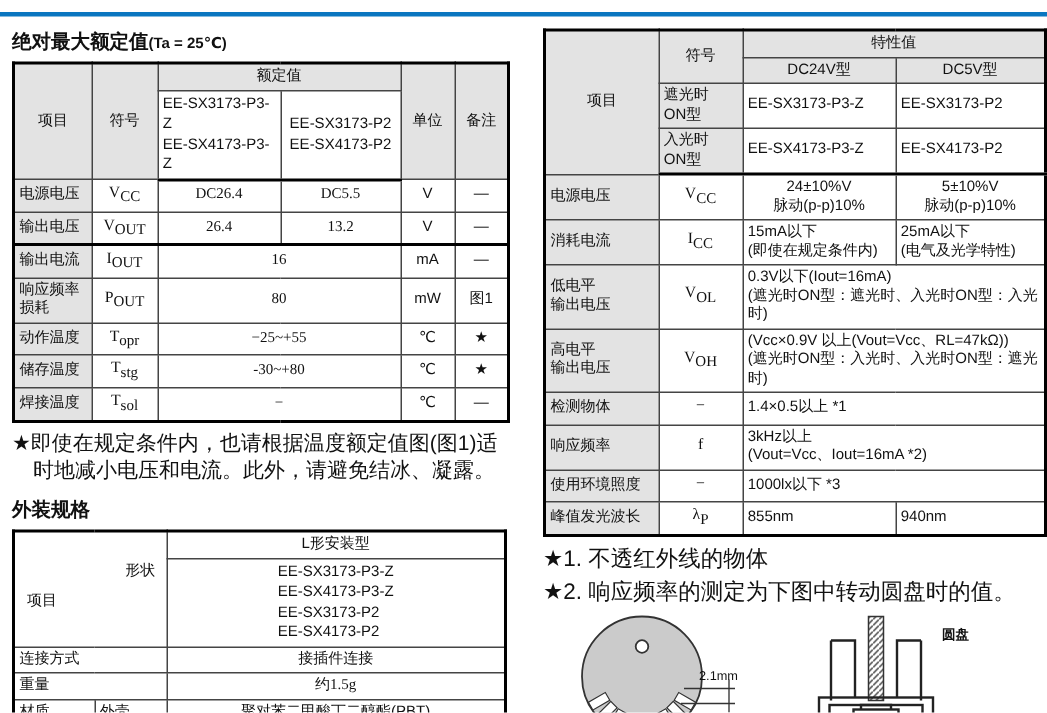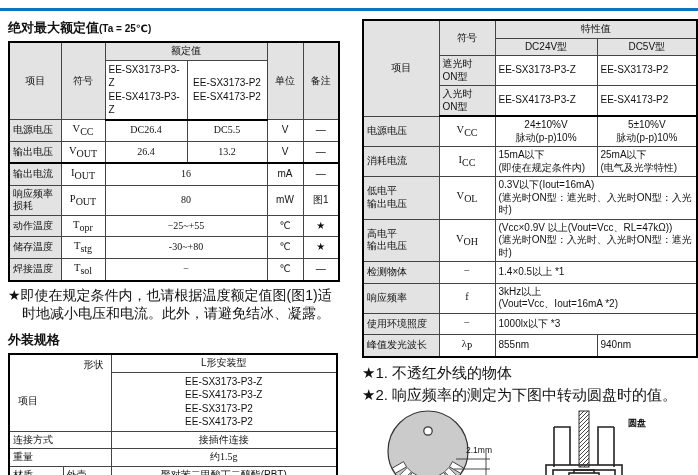--- a/index.html
+++ b/index.html
@@ -24,21 +24,21 @@
   .pre{white-space:pre-line;}
   .sym{font-family:"Liberation Serif","DejaVu Serif",serif;font-size:10.5px;}
   .sym sub{font-size:10px;}
   .num{font-family:"Liberation Serif","DejaVu Serif",serif;}
   .bb2 td{border-bottom:2px solid #000;}
   .models-block{display:inline-block;text-align:left;line-height:1.35;}
   .footnote{font-size:14px;line-height:1.35;margin:4px 0 8px 0;padding-left:1em;text-indent:-1em;}
   .graybar{border-bottom:3px solid #8f8f8f;}
   .shape-cell{position:relative;height:100%;}
   .pkg-head-cell{height:66px;padding:0;}
-  .shape-label{position:absolute;top:2px;right:4px;}
+  .shape-label{position:absolute;top:18px;right:4px;}
   .item-label{position:absolute;left:5px;top:38px;}
   .notes{font-size:15px;line-height:1.45;margin-top:4px;}
   .diagrams{display:flex;align-items:flex-start;gap:28px;margin:4px 0 2px 14px;}
   svg text{font-family:"Liberation Sans","DejaVu Sans",sans-serif;}
 </style>
 </head>
 <body>
 
 <div class="page">
 

